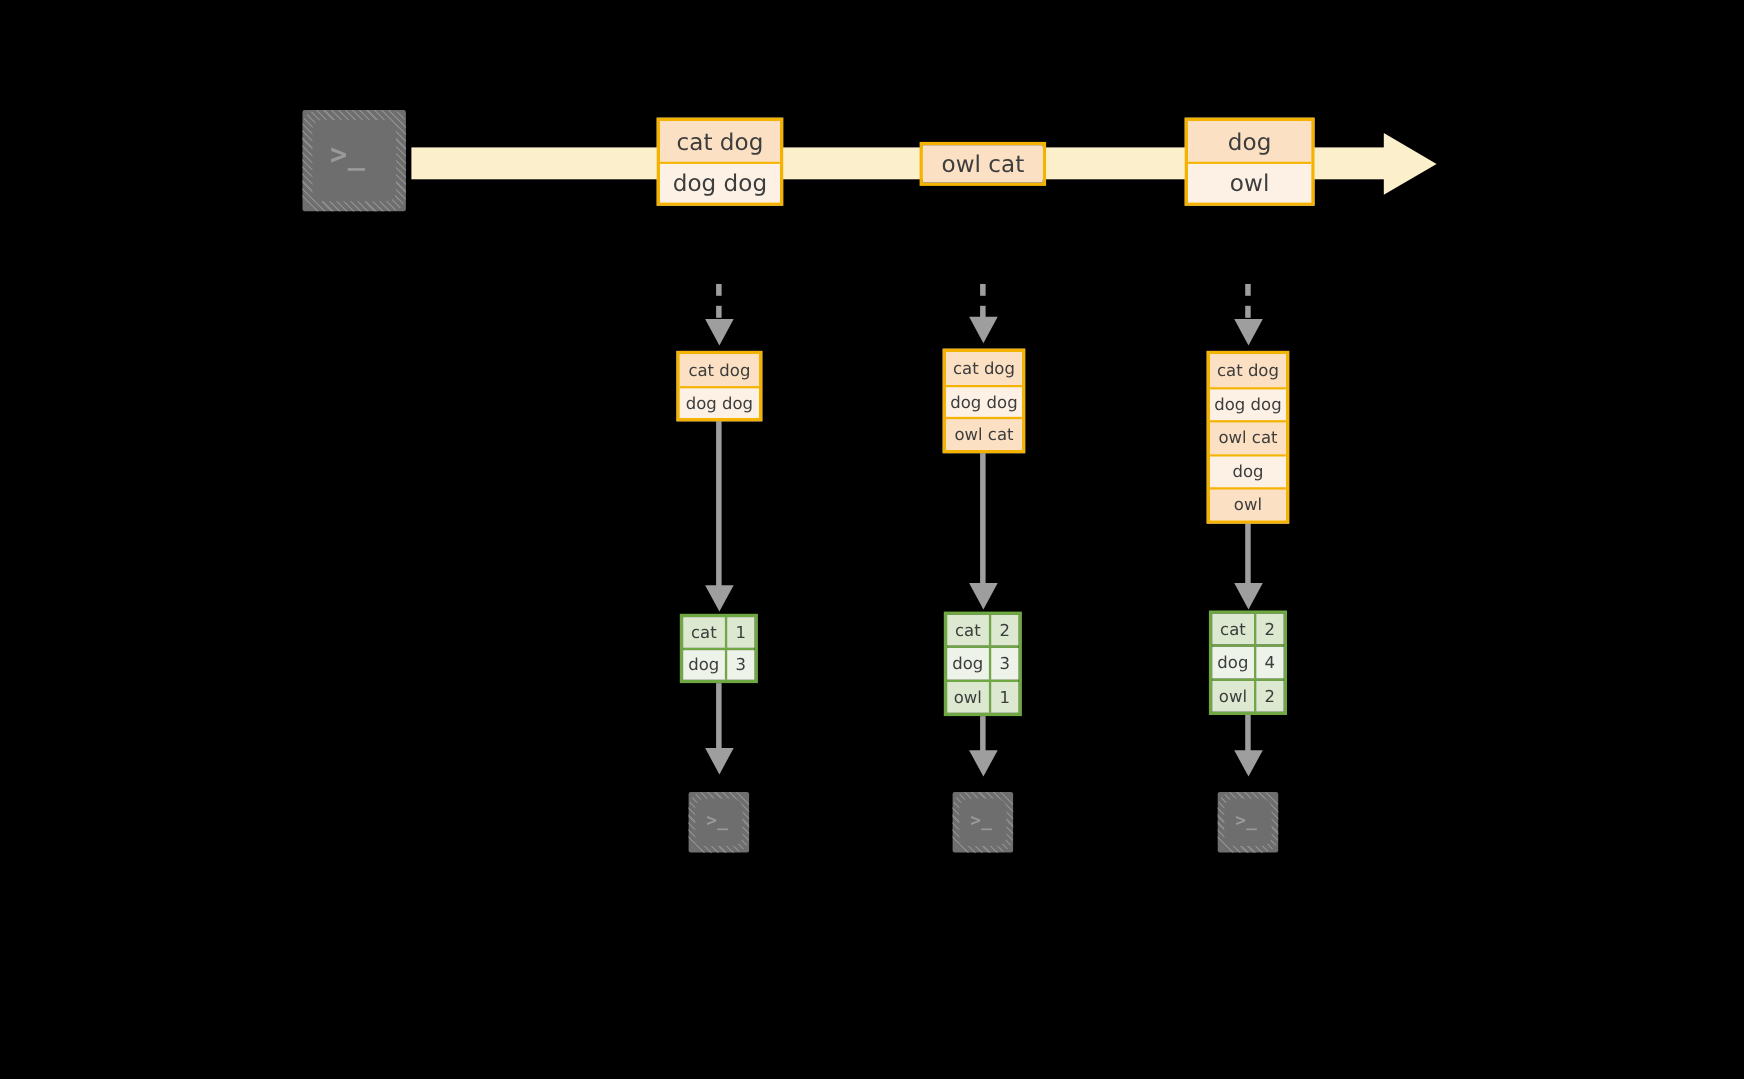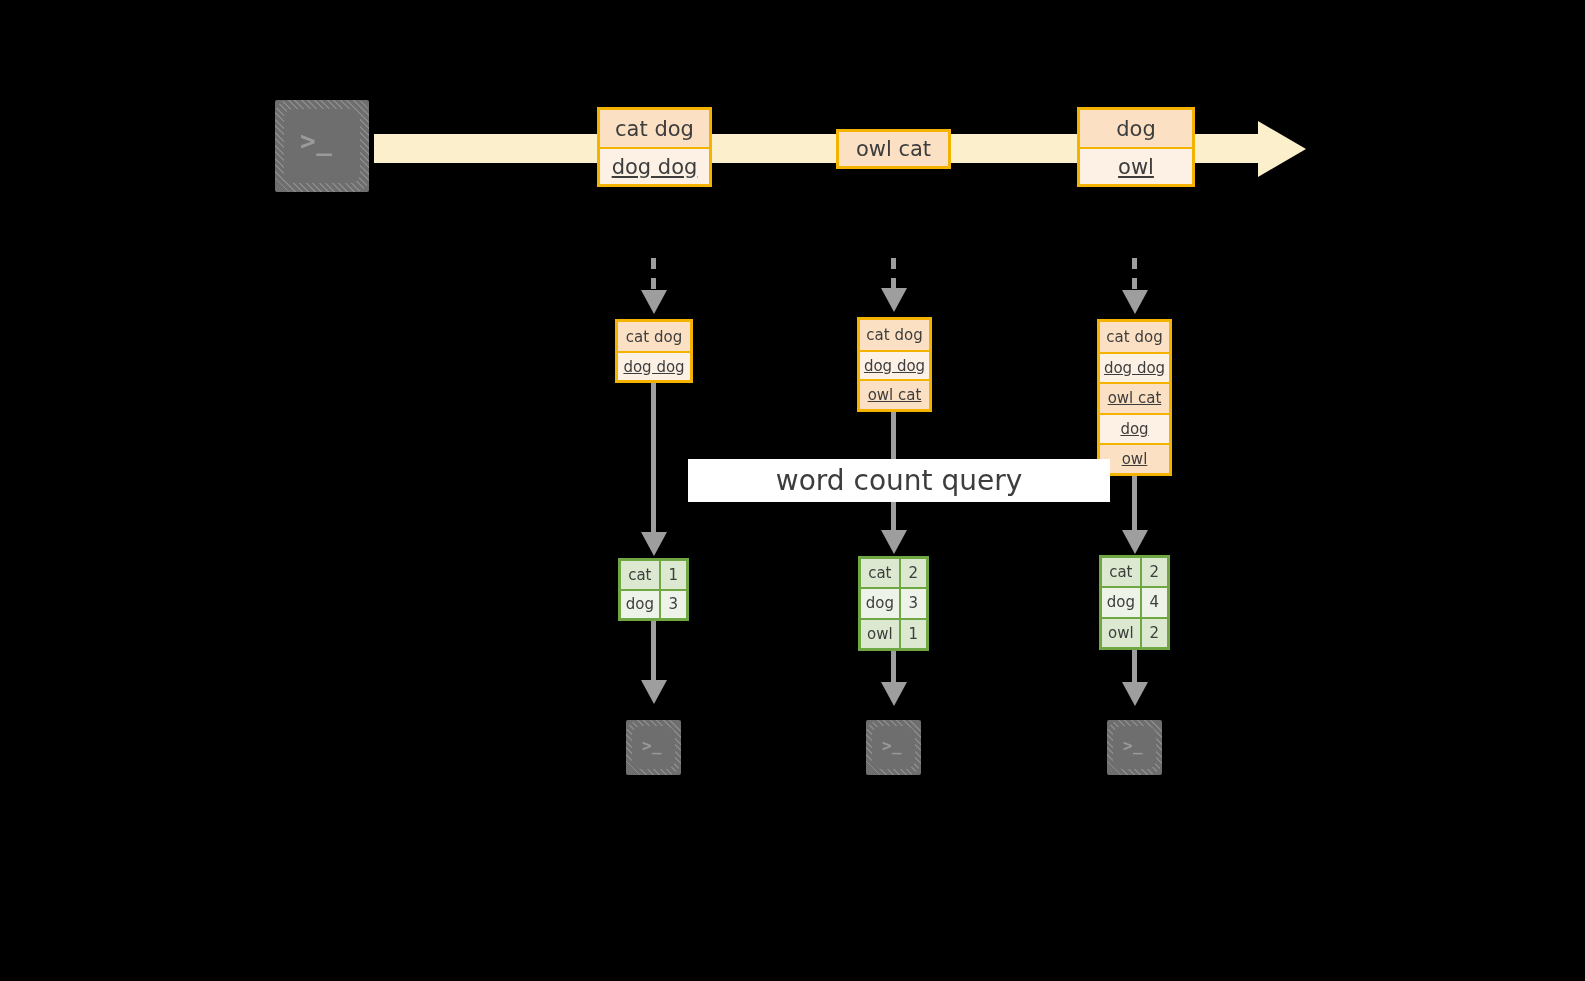--- a/index.html
+++ b/index.html
@@ -81,21 +81,21 @@
   .rec-row {
     box-sizing: border-box;
     display: flex;
     align-items: center;
     justify-content: center;
     color: #3d3d3d;
     white-space: nowrap;
   }
   .rec-row.dark  { background: #FBE0C4; }
   .rec-row.light { background: #FDF1E5; }
-  .rec-row + .rec-row { border-top: 2px solid #F5B301; text-decoration: underline; }
+  .rec-row + .rec-row { border-top: 2px solid #F5B301; }
 
   
   .tbl {
     position: absolute;
     box-sizing: border-box;
     border: 3px solid #6FA843;
     display: flex;
     flex-direction: column;
     z-index: 5;
   }
@@ -281,15 +281,14 @@
 
   <div class="conn-line" style="left:1132px; top:650px; height:40px;"></div>
   <div class="conn-head" style="left:1122px; top:682px;"></div>
 
   <div class="term" style="left:1099px; top:712px; width:71px; height:71px;">
     <div class="term-hatch"></div>
     <div class="term-body" style="left:6px; top:6px; right:6px; bottom:6px;"></div>
     <div class="term-glyph" style="left:16px; top:18px; font-size:16px;">&gt;_</div>
   </div>
 
-  <div class="banner" style="left:688px; top:459px; width:422px; height:43px; font-size:28px;">word count query</div>
 
 </div>
 
 </body></html>

